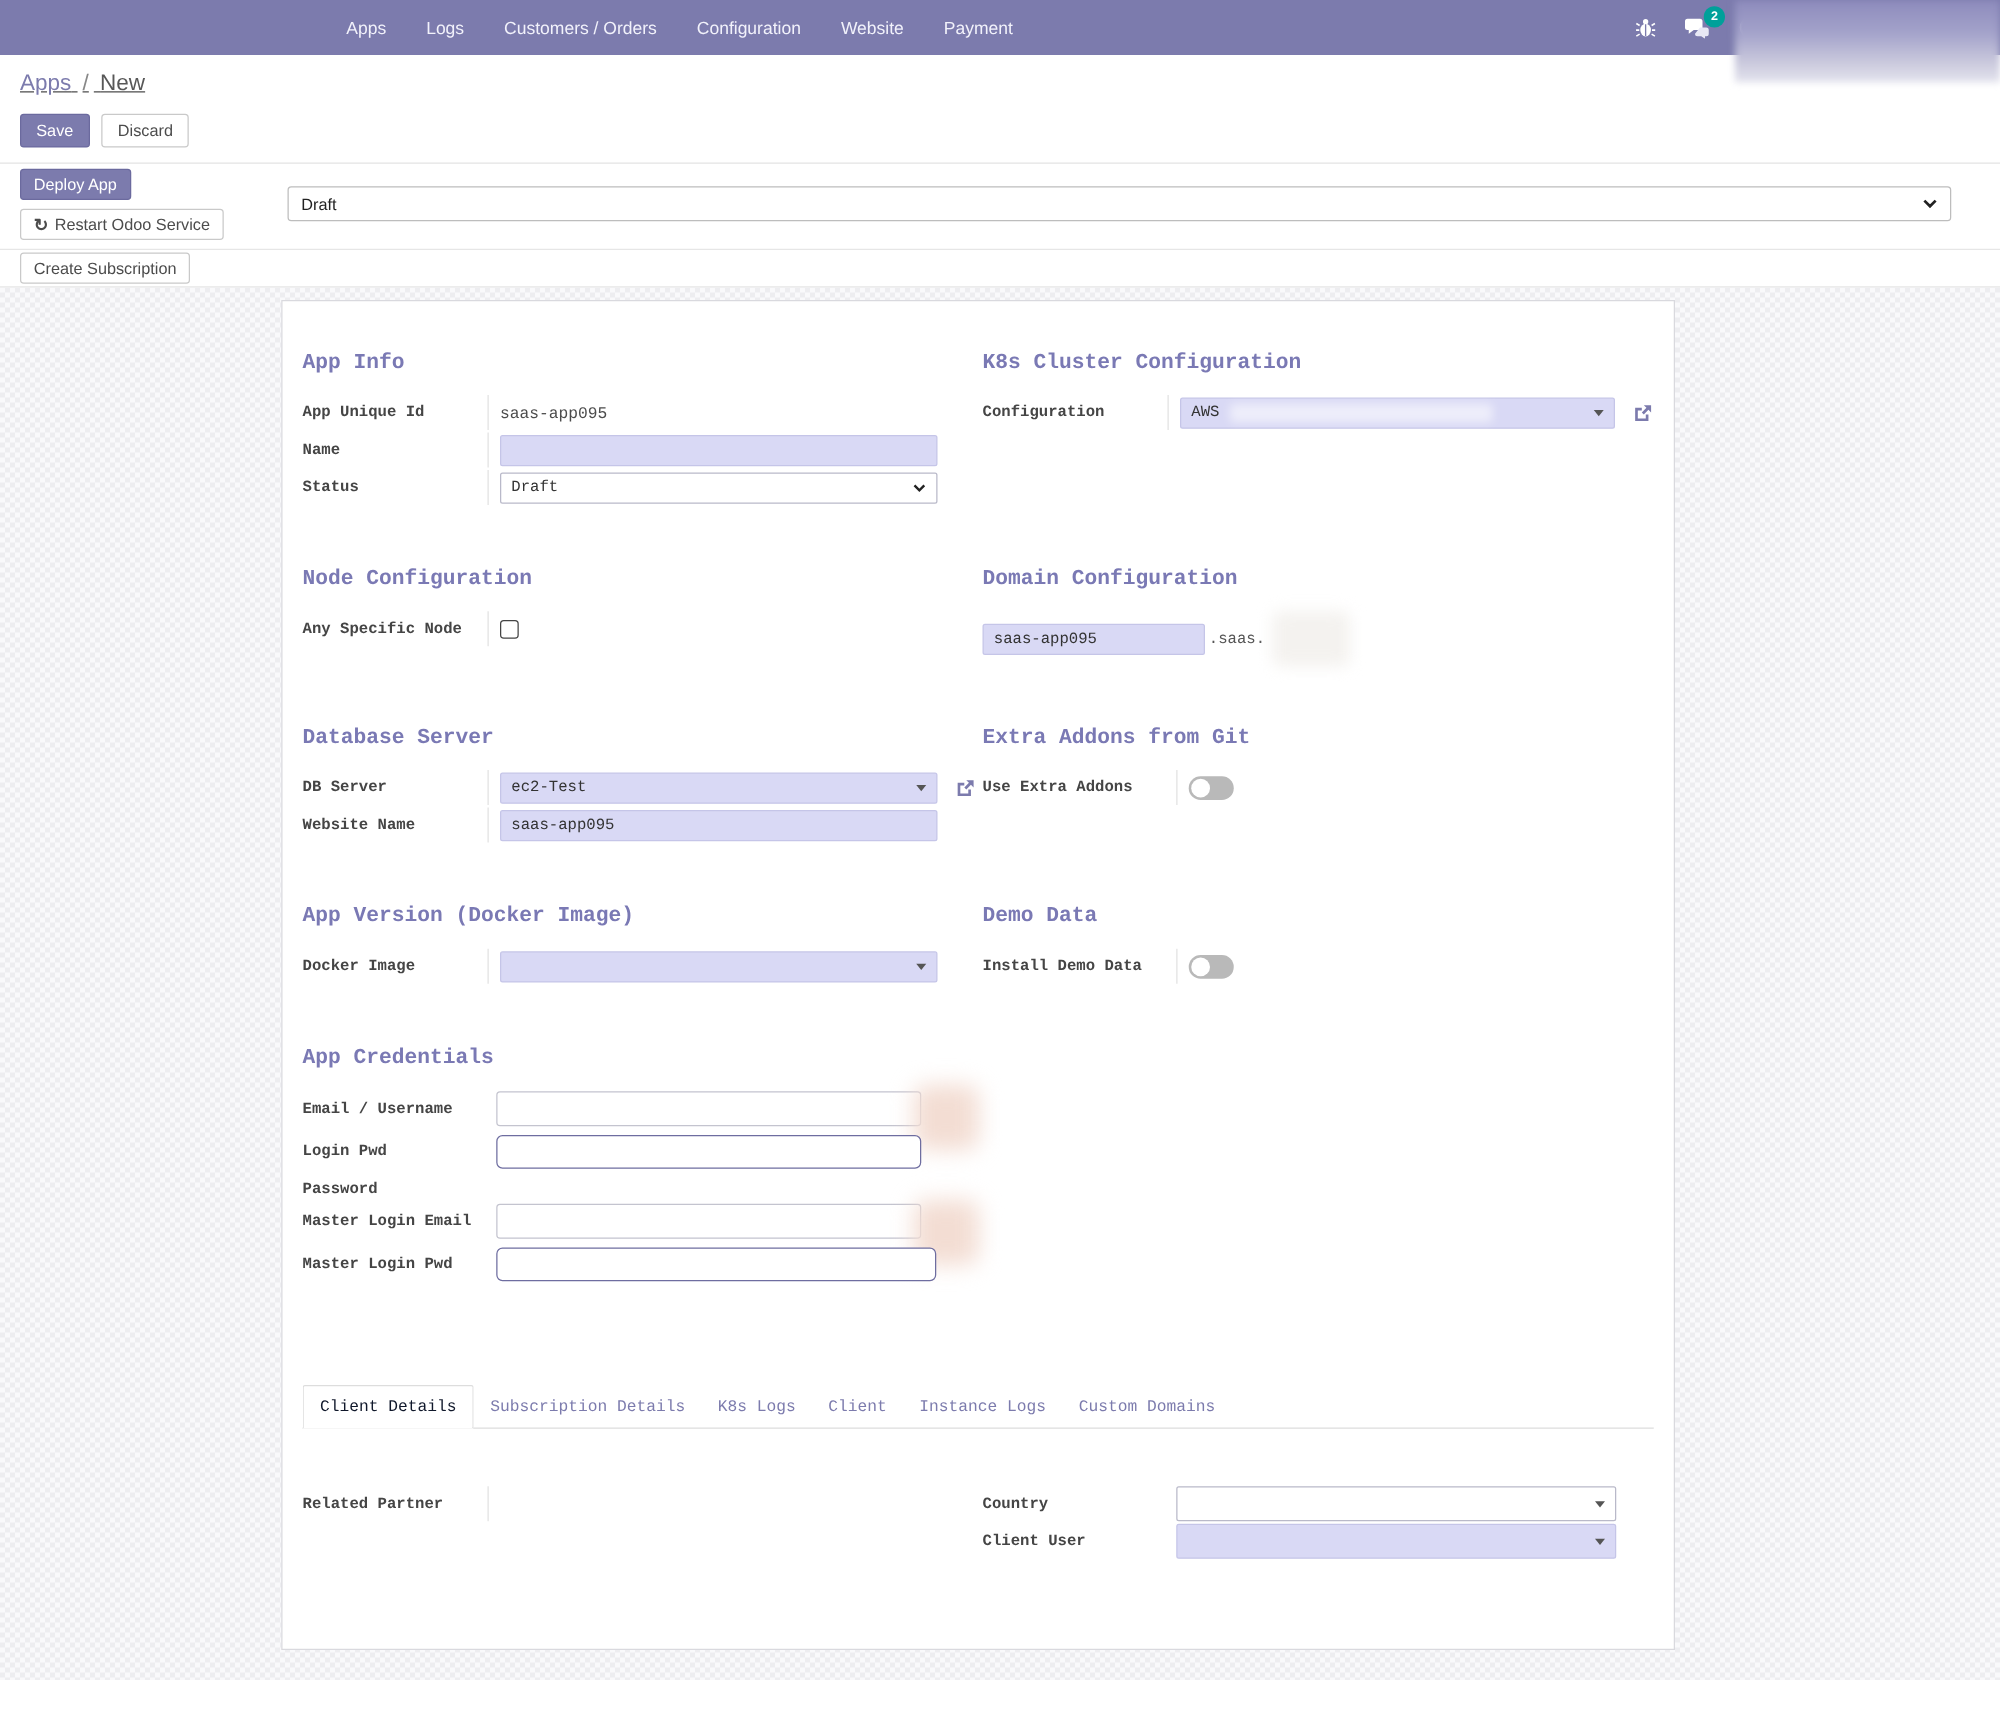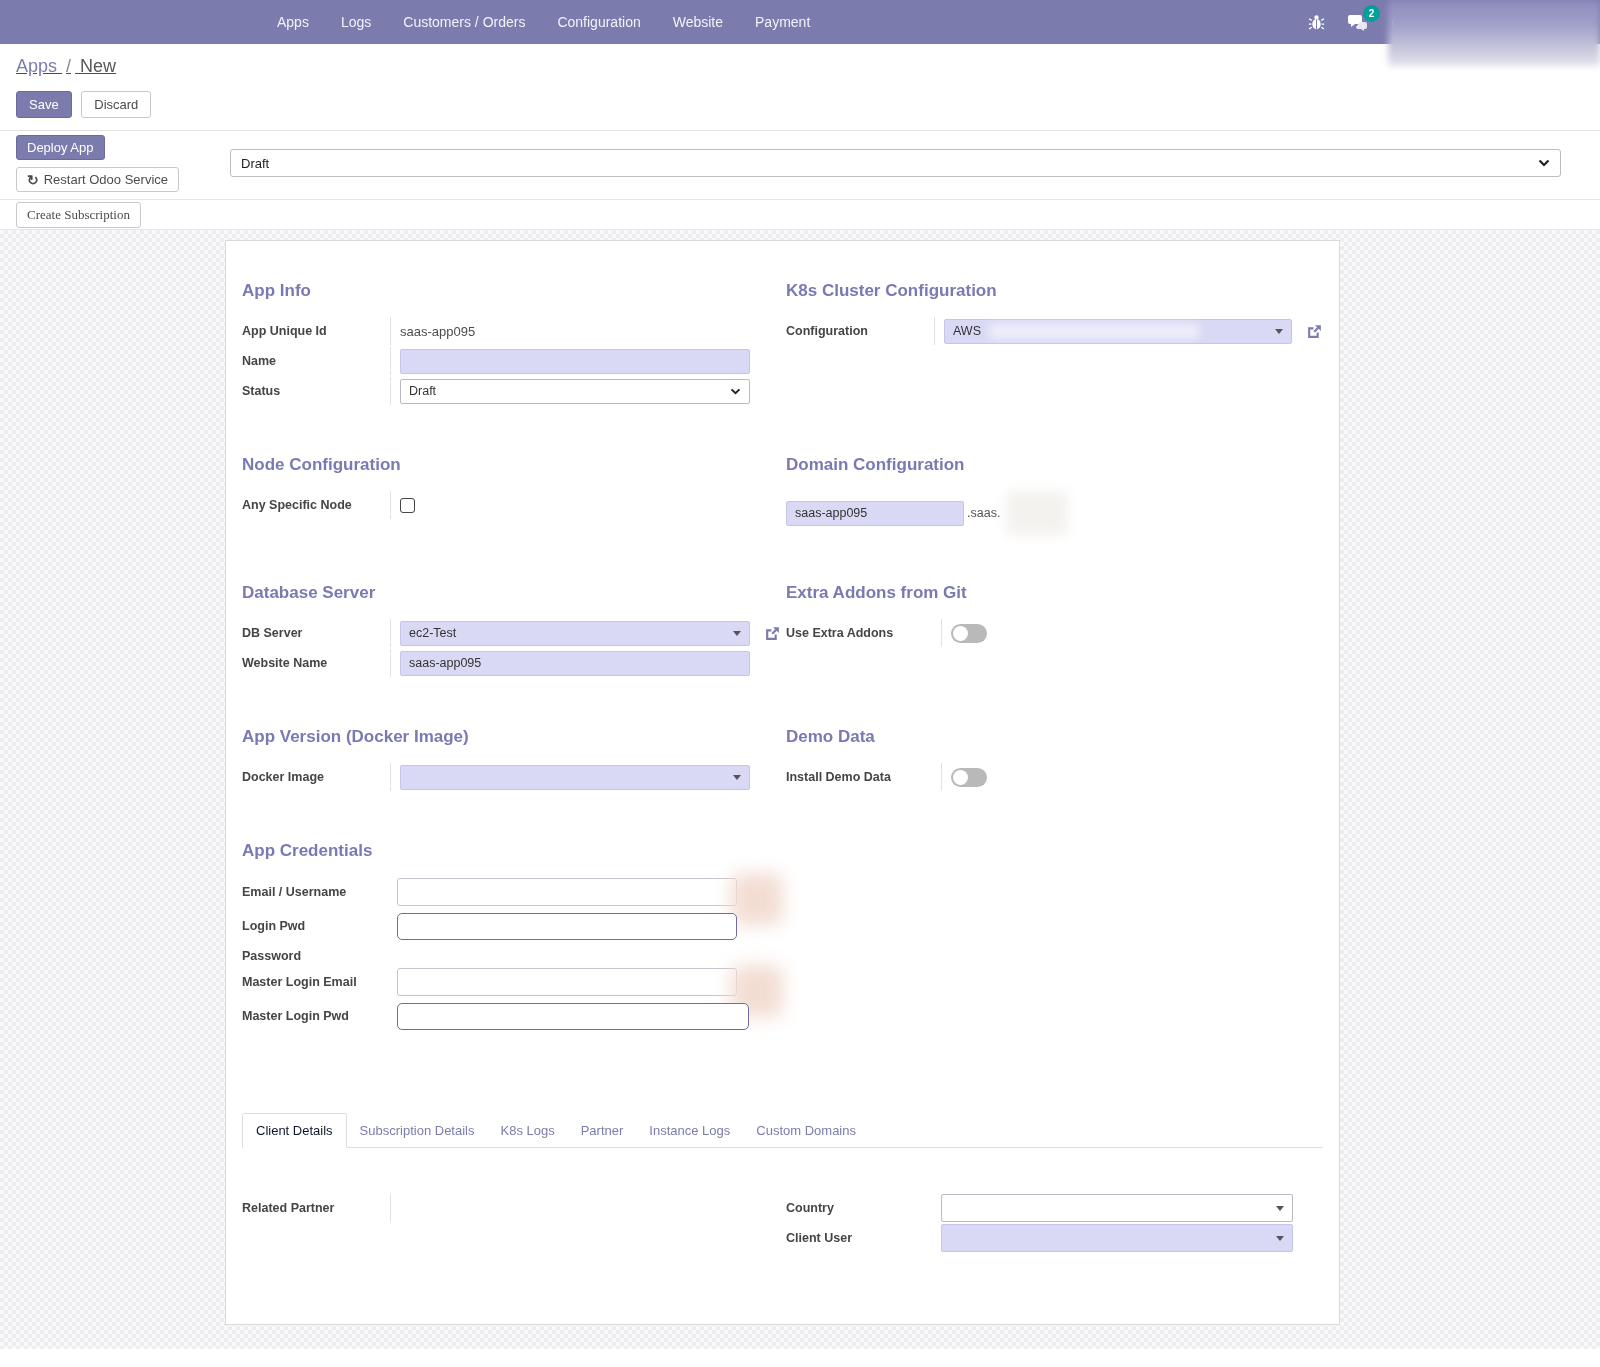--- a/index.html
+++ b/index.html
@@ -43,32 +43,33 @@
     padding:4px 10px; cursor:pointer; border:1px solid #c9c9c9; background:#fff; color:#4c4c4c;
     white-space:nowrap;
   }
   .btn-primary { background:#7c7bad; border-color:#6b6a9e; color:#fff; }
   .header .btn { margin-right:6px; padding:5px 12px; }
   
   .statusbar { position:relative; height:99px; border-bottom:1px solid #e6e6e6; }
   .sb-deploy { position:absolute; left:16px; top:4px; }
   .sb-restart { position:absolute; left:16px; top:36px; }
   .sb-divider { position:absolute; left:0; top:68px; width:100%; height:1px; background:#e6e6e6; }
-  .sb-create { position:absolute; left:16px; top:71px;font-family:Liberation Serif, serif; }
+  .sb-create { position:absolute; left:16px; top:71px; }
   .stage-select {
     position:absolute; left:230px; top:18px; width:1331px; height:28px;
     border:1px solid #bdbdbd; border-radius:3px; background:#fff; display:flex; align-items:center;
     padding:0 10px; justify-content:space-between; cursor:pointer;
   }
   .stage-select .sel-text { font-size:13px; color:#222; }
   .refresh-glyph { font-size:14px; font-weight:bold; line-height:1; }
   
   .sheet-wrap {
     background:repeating-conic-gradient(#ededf0 0% 25%, #f9f9fb 0% 50%) 0 0/8px 8px;
     padding:10px 0 24px 0;
+    font-family:Liberation Mono, monospace;
   }
   .sheet {
     margin-left:225px; width:1115px; background:#fff; border:1px solid #d9d9de;
     padding:40px 16px 70px 16px; min-height:860px;
   }
   .grid2 { display:grid; grid-template-columns:529px 540px; column-gap:15px; }
   .sec-title { color:#7a79b4; font-size:17px; font-weight:bold; margin-bottom:16px; }
   .frow { display:flex; align-items:center; min-height:28px; margin-bottom:2px; }
   .flabel { width:148px; font-weight:bold; font-size:12.5px; color:#454545; flex-shrink:0; }
   .fval { border-left:1px solid #e2e2e2; padding-left:9px; min-height:28px; display:flex; align-items:center; flex:1; }
@@ -346,21 +347,21 @@
           <div class="cred-label">Master Login Pwd</div>
           <div class="cred-inp pwd" style="width:352px"></div>
         </div>
       </div>
     </div>
 
     <div class="tabs">
       <div class="tab active">Client Details</div>
       <div class="tab">Subscription Details</div>
       <div class="tab">K8s Logs</div>
-      <div class="tab">Partner</div>
+      <div class="tab">Client</div>
       <div class="tab">Instance Logs</div>
       <div class="tab">Custom Domains</div>
     </div>
 
     <div class="tab-content grid2">
       <div>
         <div class="frow">
           <div class="flabel">Related Partner</div>
           <div class="fval">
               <span></span>

